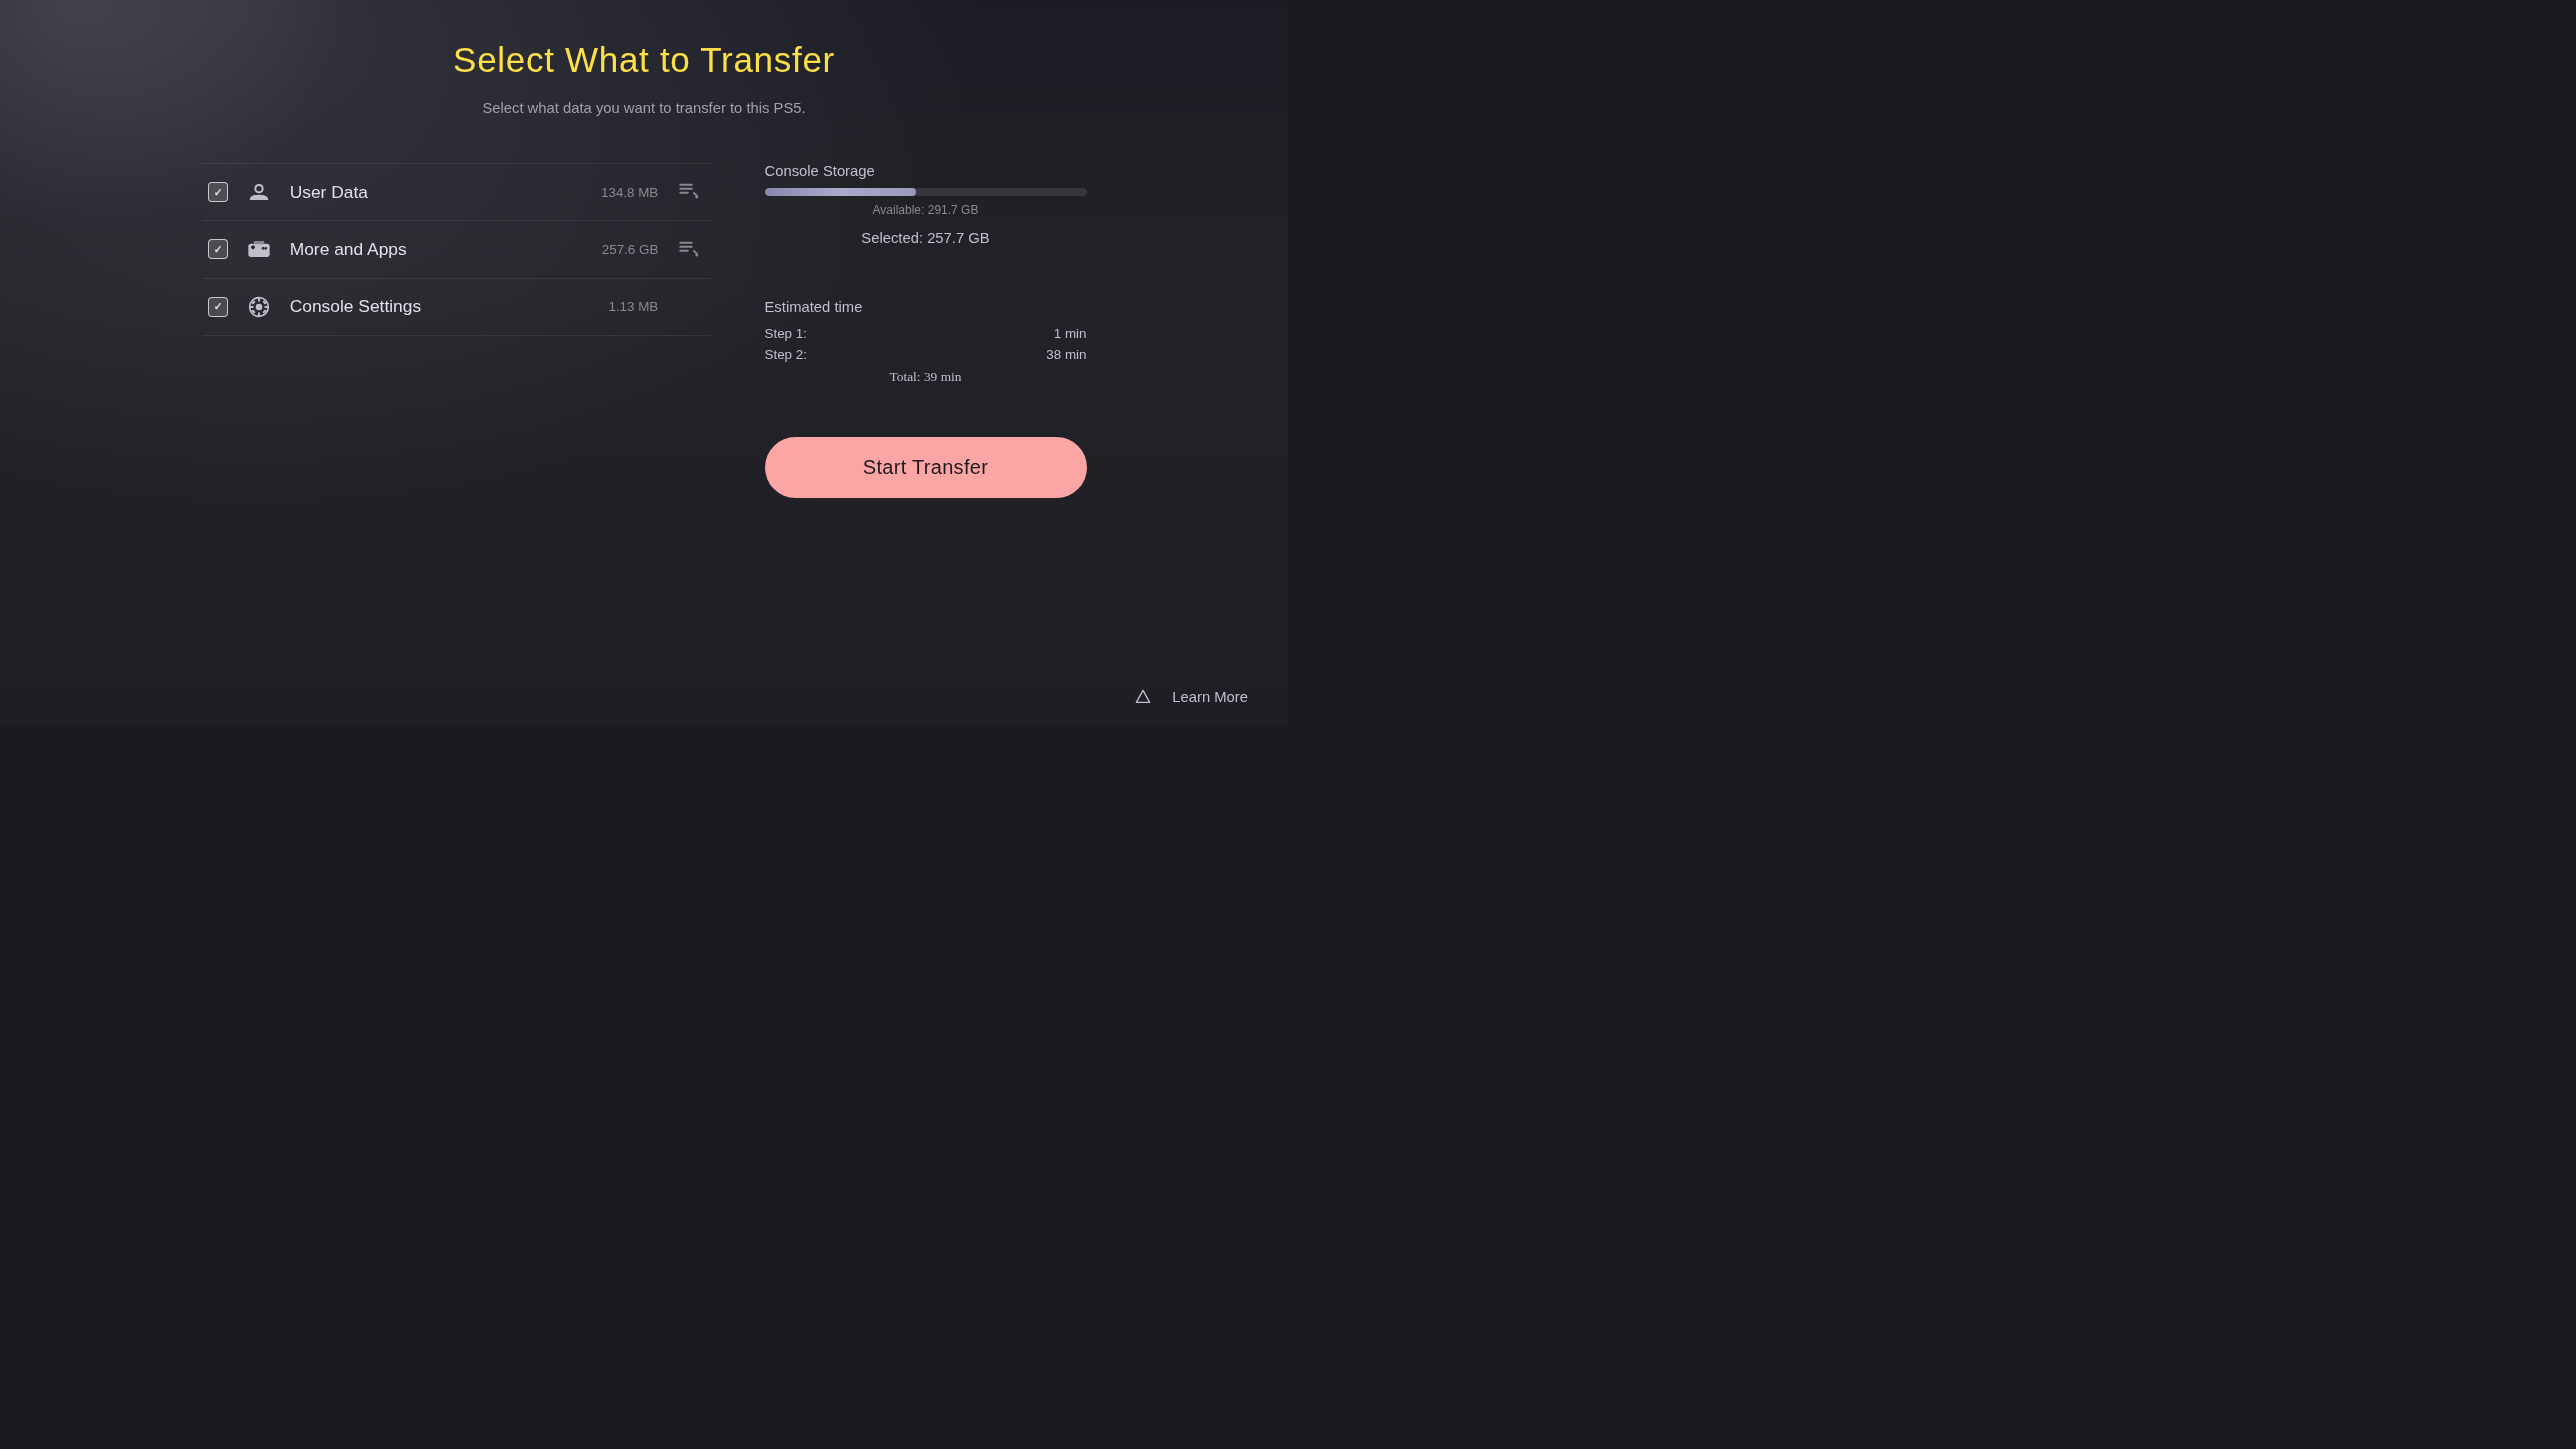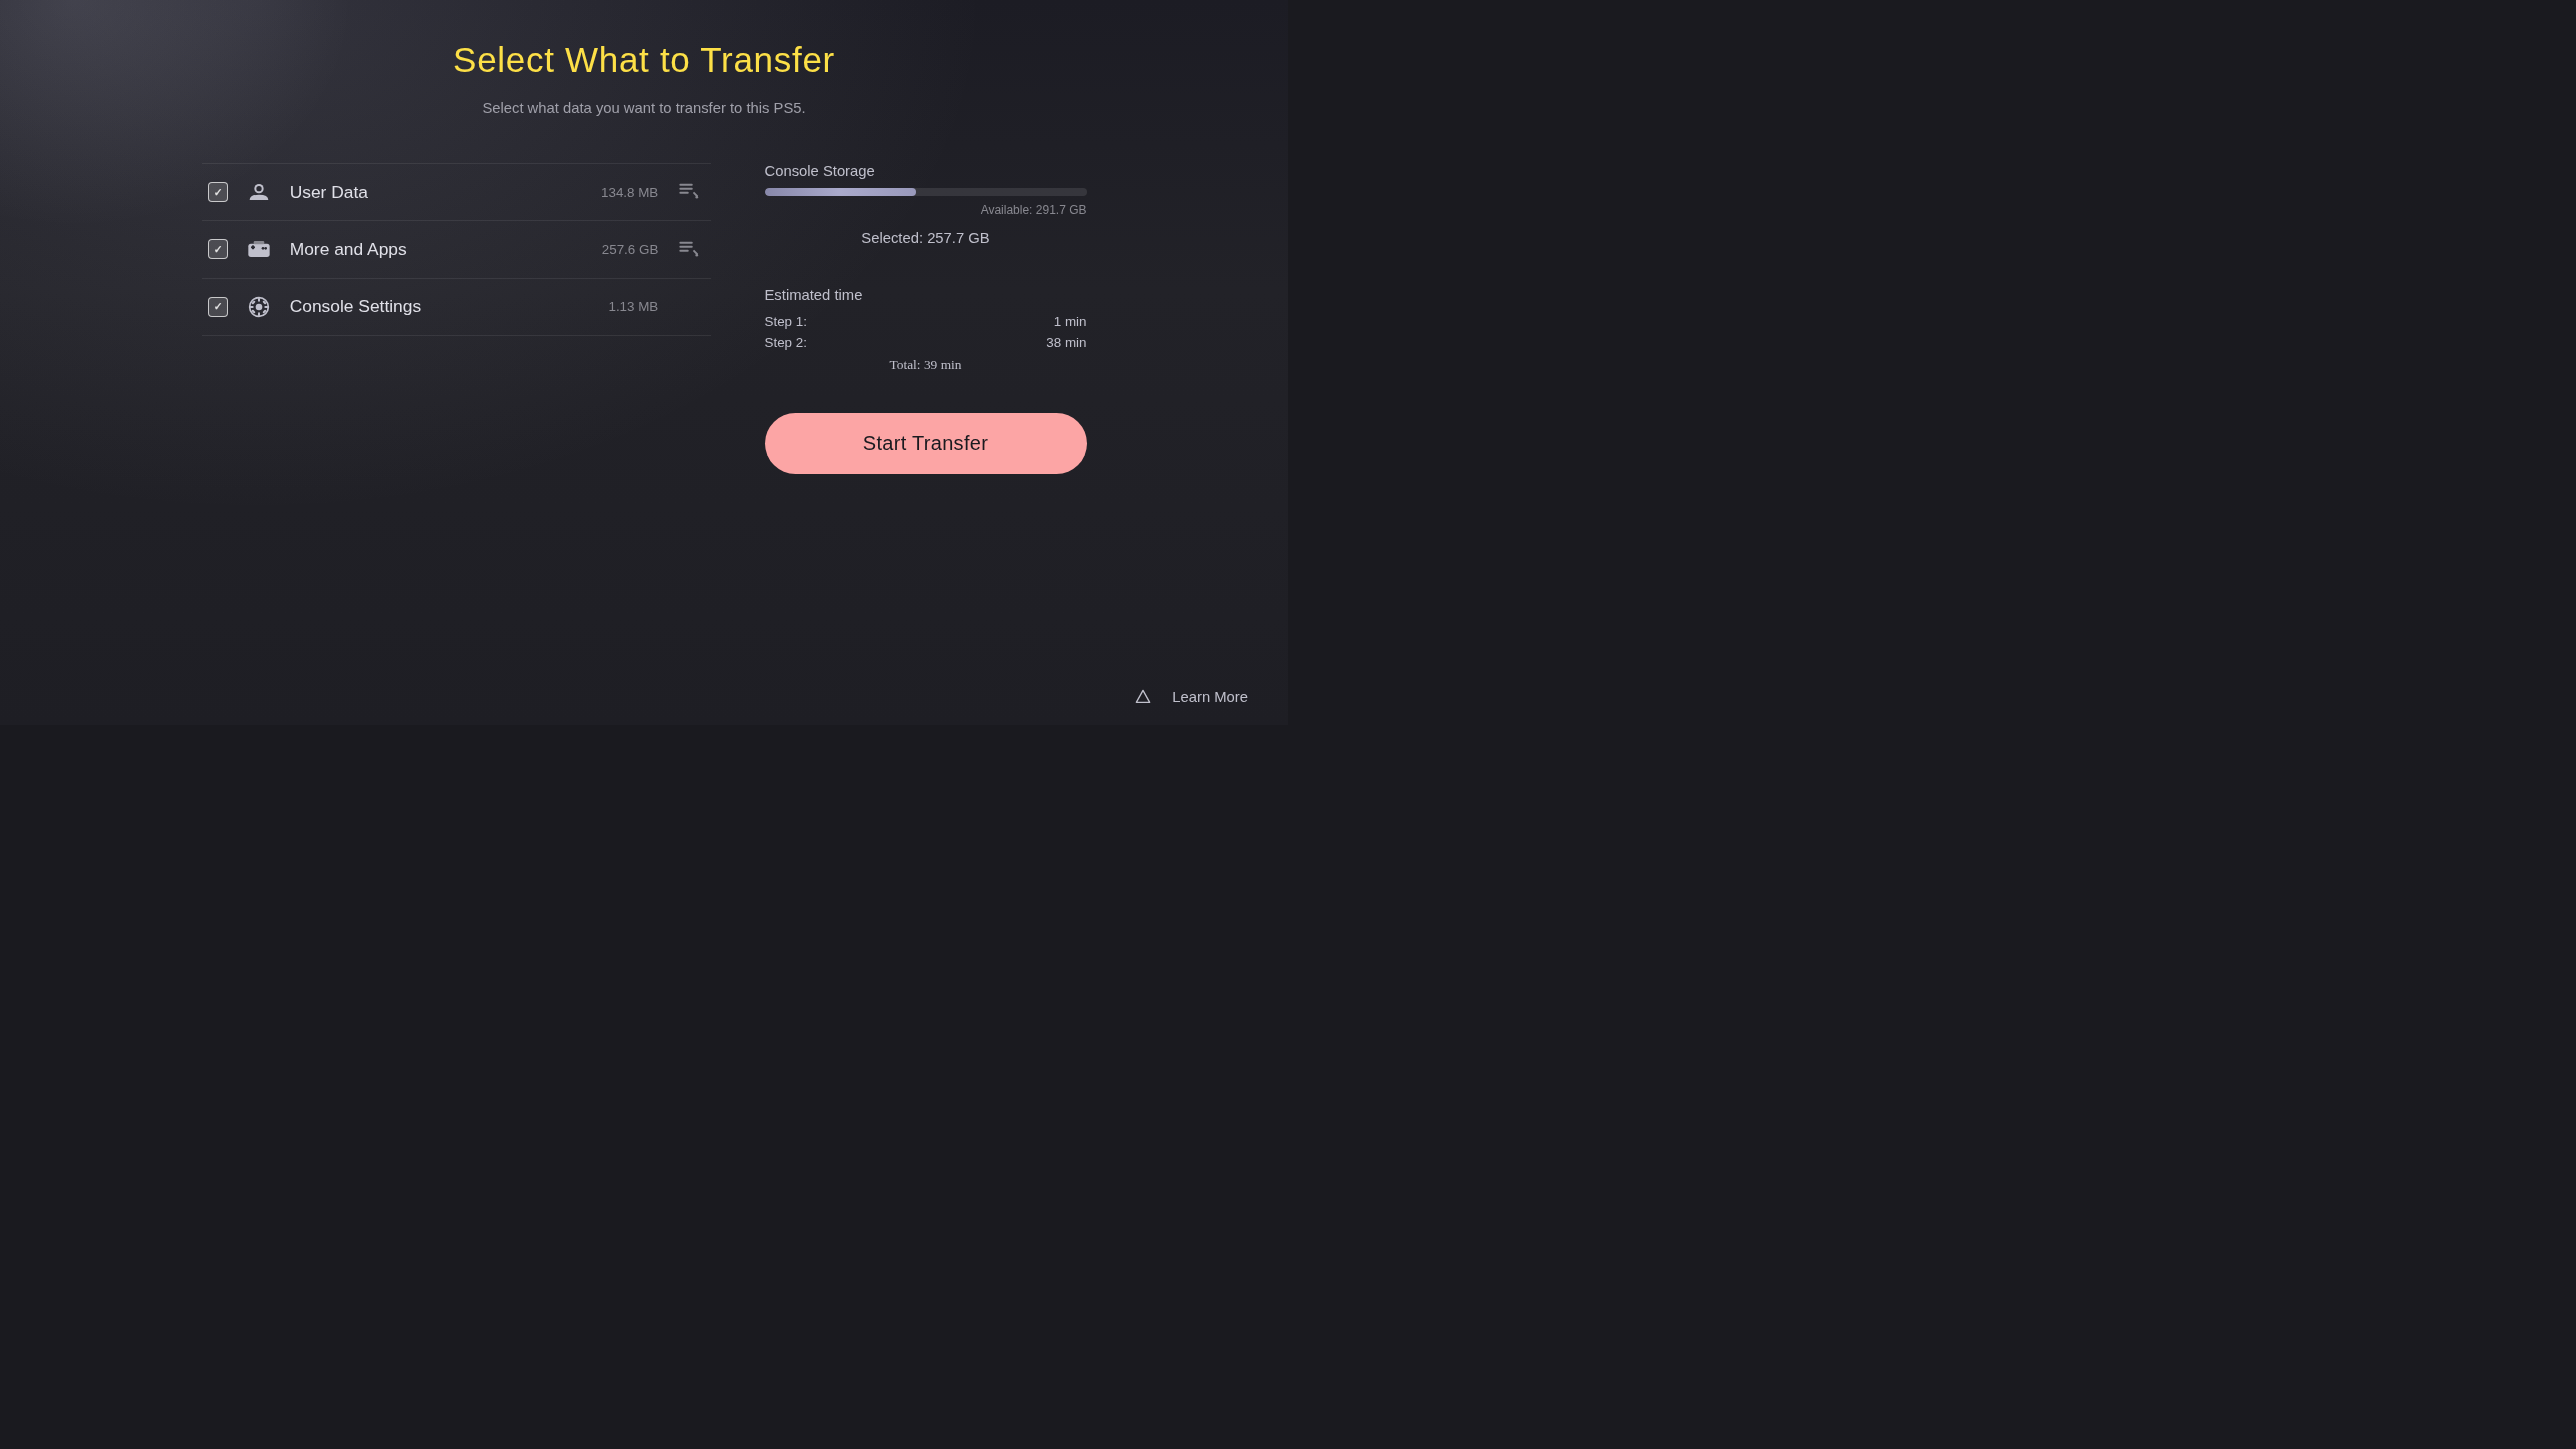--- a/index.html
+++ b/index.html
@@ -162,21 +162,21 @@
       height: 21.5px;
       fill: #888890;
     }
 
     
     .right-panel {
       width: 322px;
       flex-shrink: 0;
       display: flex;
       flex-direction: column;
-      gap: 0;
+      gap: 12px;
     }
 
     .storage-section {
       margin-bottom: 27px;
     }
 
     .storage-title {
       font-size: 14.8px;
       color: #c0c0cc;
       margin-bottom: 9.4px;
@@ -193,21 +193,21 @@
     .storage-bar-used {
       height: 100%;
       background: linear-gradient(90deg, #8888aa 0%, #aaaacc 50%, #9999bb 100%);
       border-radius: 4px;
       width: 47%;
     }
 
     .storage-available {
       font-size: 12px;
       color: #888890;
-      text-align: right;
+      text-align: center;
     }
 
     .storage-selected {
       font-size: 14.8px;
       color: #c0c0cc;
       text-align: center;
       margin-top: 13.4px;
     }
 
     .estimated-section {

